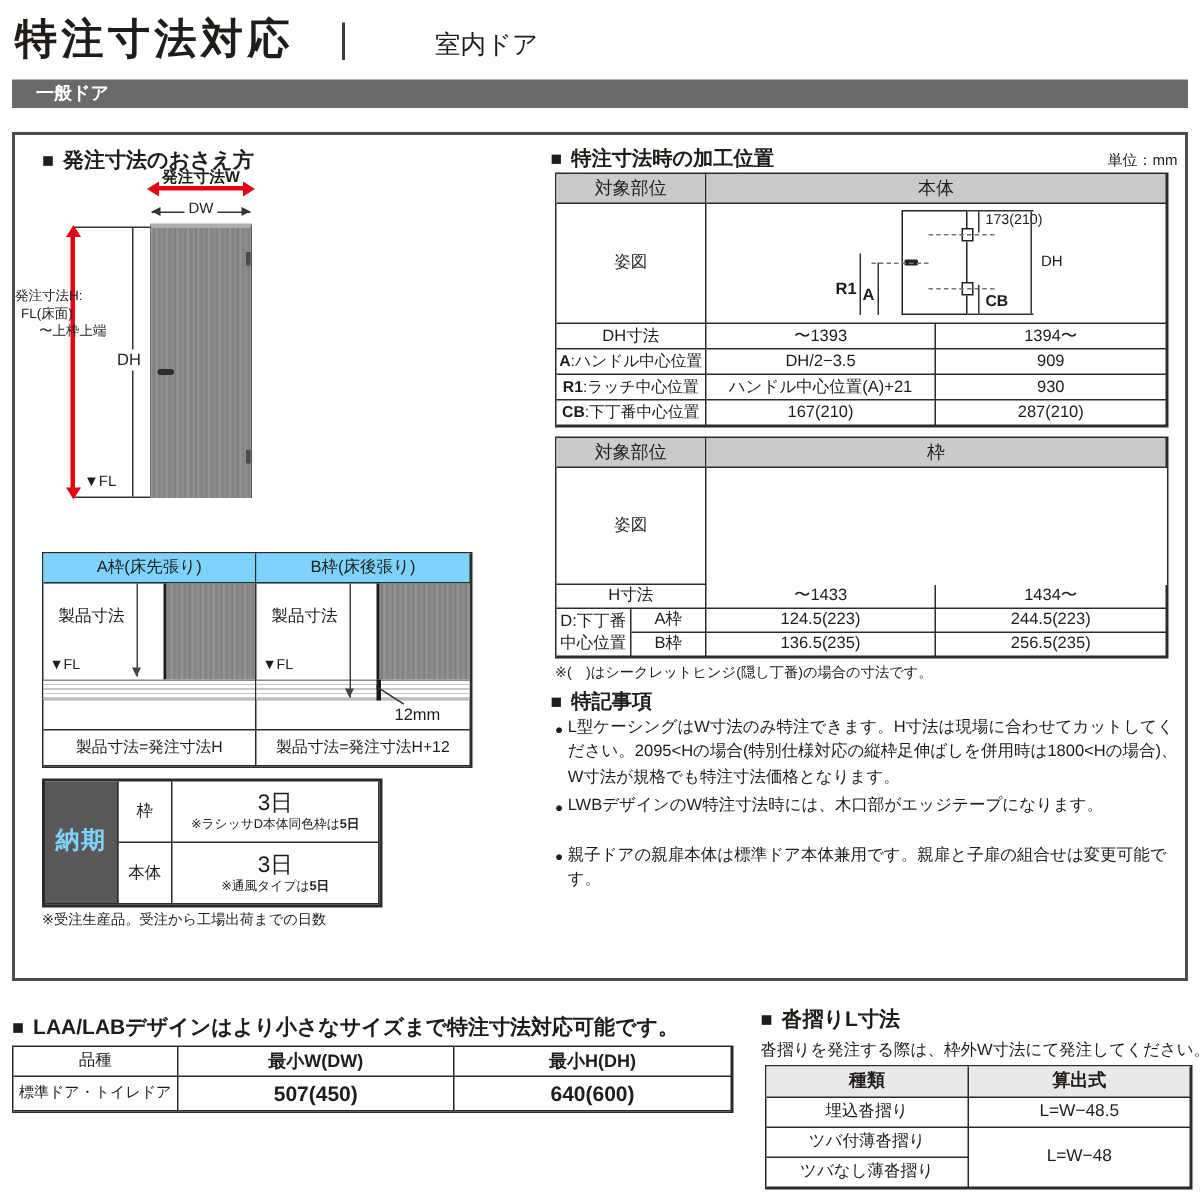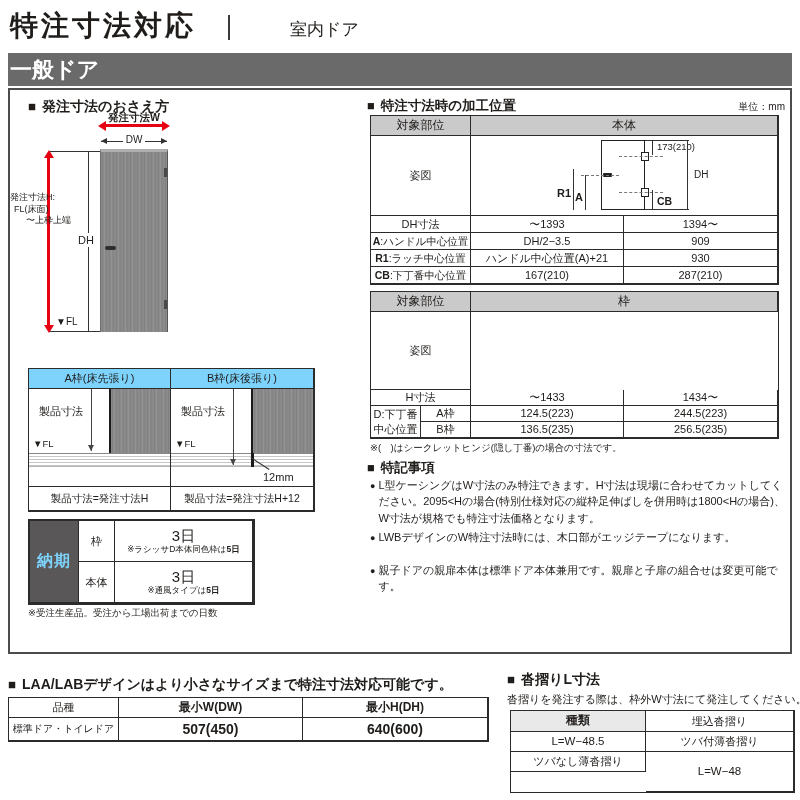--- a/index.html
+++ b/index.html
@@ -6,22 +6,22 @@
   html,body{background:#fff}
   .page{position:relative;width:800px;height:800px;background:#fff;overflow:hidden;
         font-family:"Liberation Sans","DejaVu Sans",sans-serif;color:#1f1c1a}
   .b{font-weight:bold}
   .lbl{position:absolute;white-space:nowrap}
 
   
   .title{position:absolute;left:10px;top:7px;font-size:28px;font-weight:bold;letter-spacing:3px}
   .tdiv{position:absolute;left:228px;top:15px;width:2px;height:25px;background:#3a3a3a}
   .subtitle{position:absolute;left:290px;top:18px;font-size:17px}
-  .catbar{position:absolute;left:8px;top:53px;width:784px;height:33px;background:#6a6a6a;
-          color:#fff;font-size:22px;font-weight:bold;display:flex;align-items:center;padding-left:2px}
+  .catbar{position:absolute;left:8px;top:53px;width:784px;height:19px;background:#6a6a6a;
+          color:#fff;font-size:12px;font-weight:bold;display:flex;align-items:center;padding-left:16px}
   .box{position:absolute;left:8px;top:88px;width:784px;height:566px;border:2px solid #4c4c4c;background:#fff}
 
   .hsq{font-weight:bold}
   .hsq::before{content:"■";margin-right:6px;font-size:0.95em}
 
   
   .tbl{display:grid;background:#fff;position:absolute}
   .cell{display:flex;align-items:center;justify-content:center;
         border-right:1px solid #2b2b2b;border-bottom:1px solid #2b2b2b;
         font-size:11px;line-height:1.15;text-align:center}
@@ -281,20 +281,21 @@
     <div class="cell hw">最小H(DH)</div>
     <div class="cell kind">標準ドア・トイレドア</div>
     <div class="cell big">507(450)</div>
     <div class="cell big">640(600)</div>
   </div>
 
   <div class="lbl hsq" style="left:507px;top:671px;font-size:14px">沓摺りL寸法</div>
   <div class="lbl" style="left:507px;top:692px;font-size:11px">沓摺りを発注する際は、枠外W寸法にて発注してください。</div>
   <div class="tbl kutsu">
     <div class="cell th2">種類</div>
+    <div class="cell th2">算出式</div>
     <div class="cell">埋込沓摺り</div>
     <div class="cell frm">L=W−48.5</div>
     <div class="cell">ツバ付薄沓摺り</div>
     <div class="cell frm" style="grid-column:2;grid-row:3/5">L=W−48</div>
     <div class="cell">ツバなし薄沓摺り</div>
   </div>
 
 </div>
 
 </body></html>

